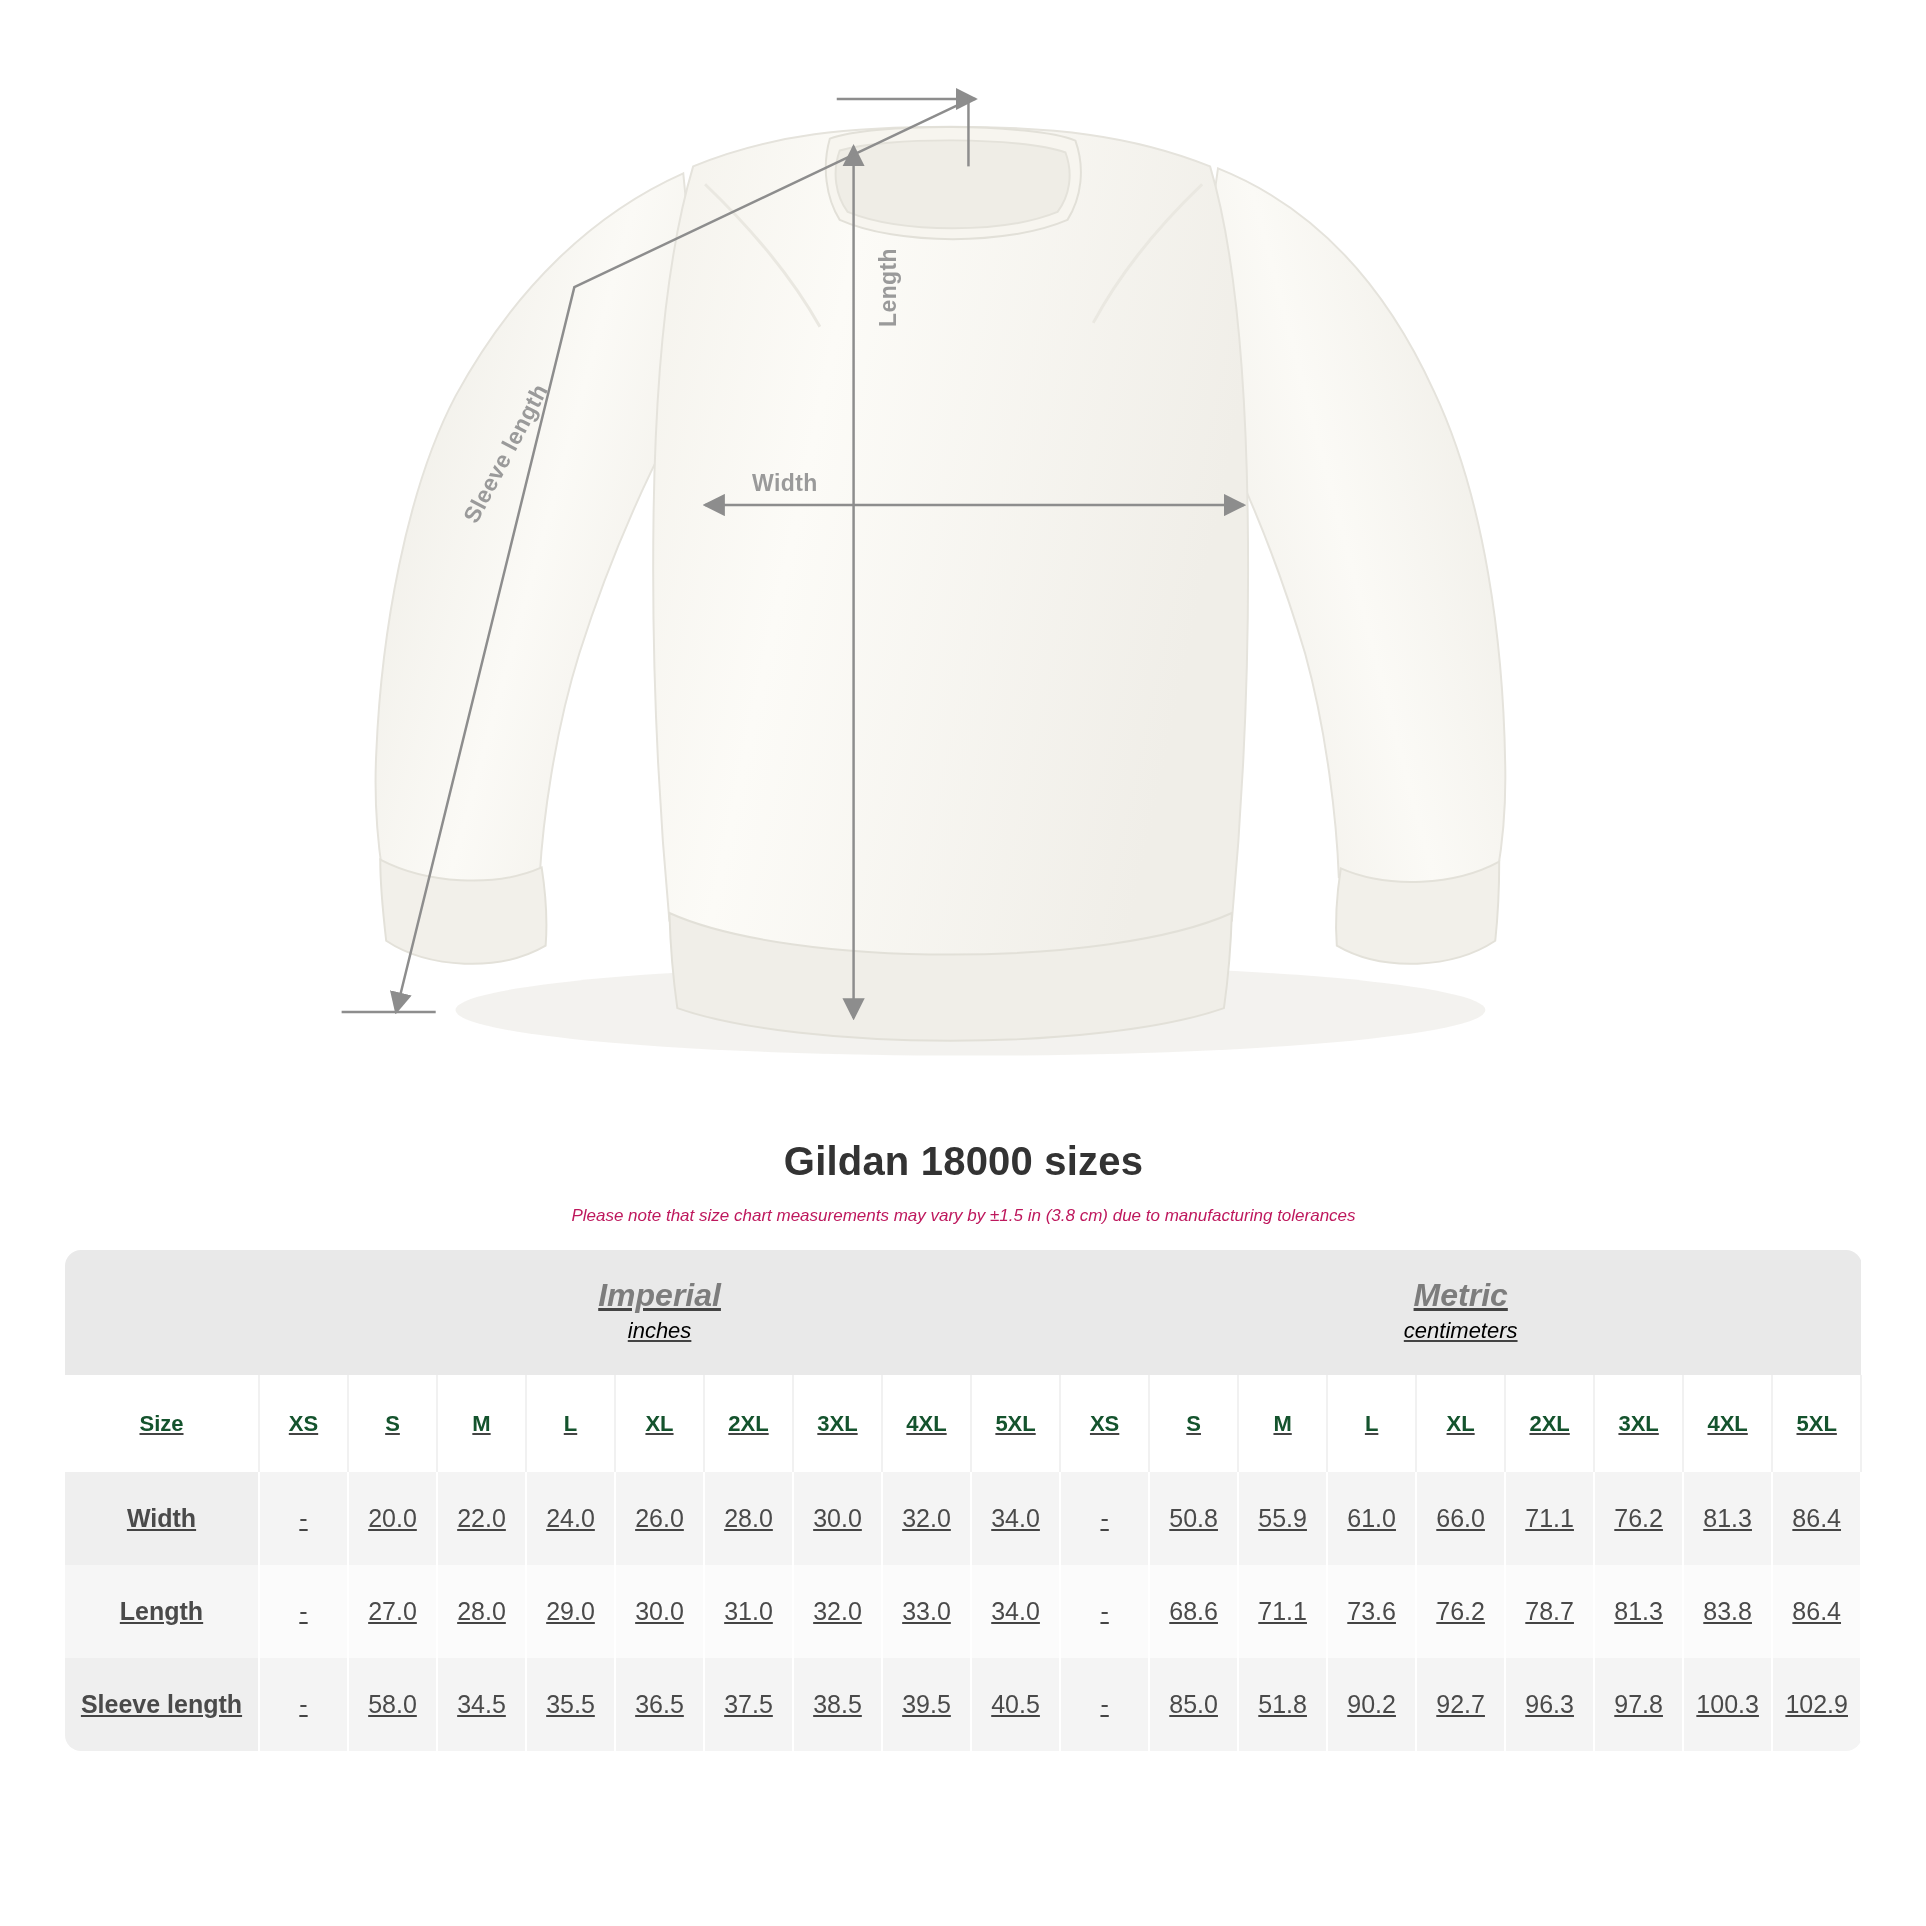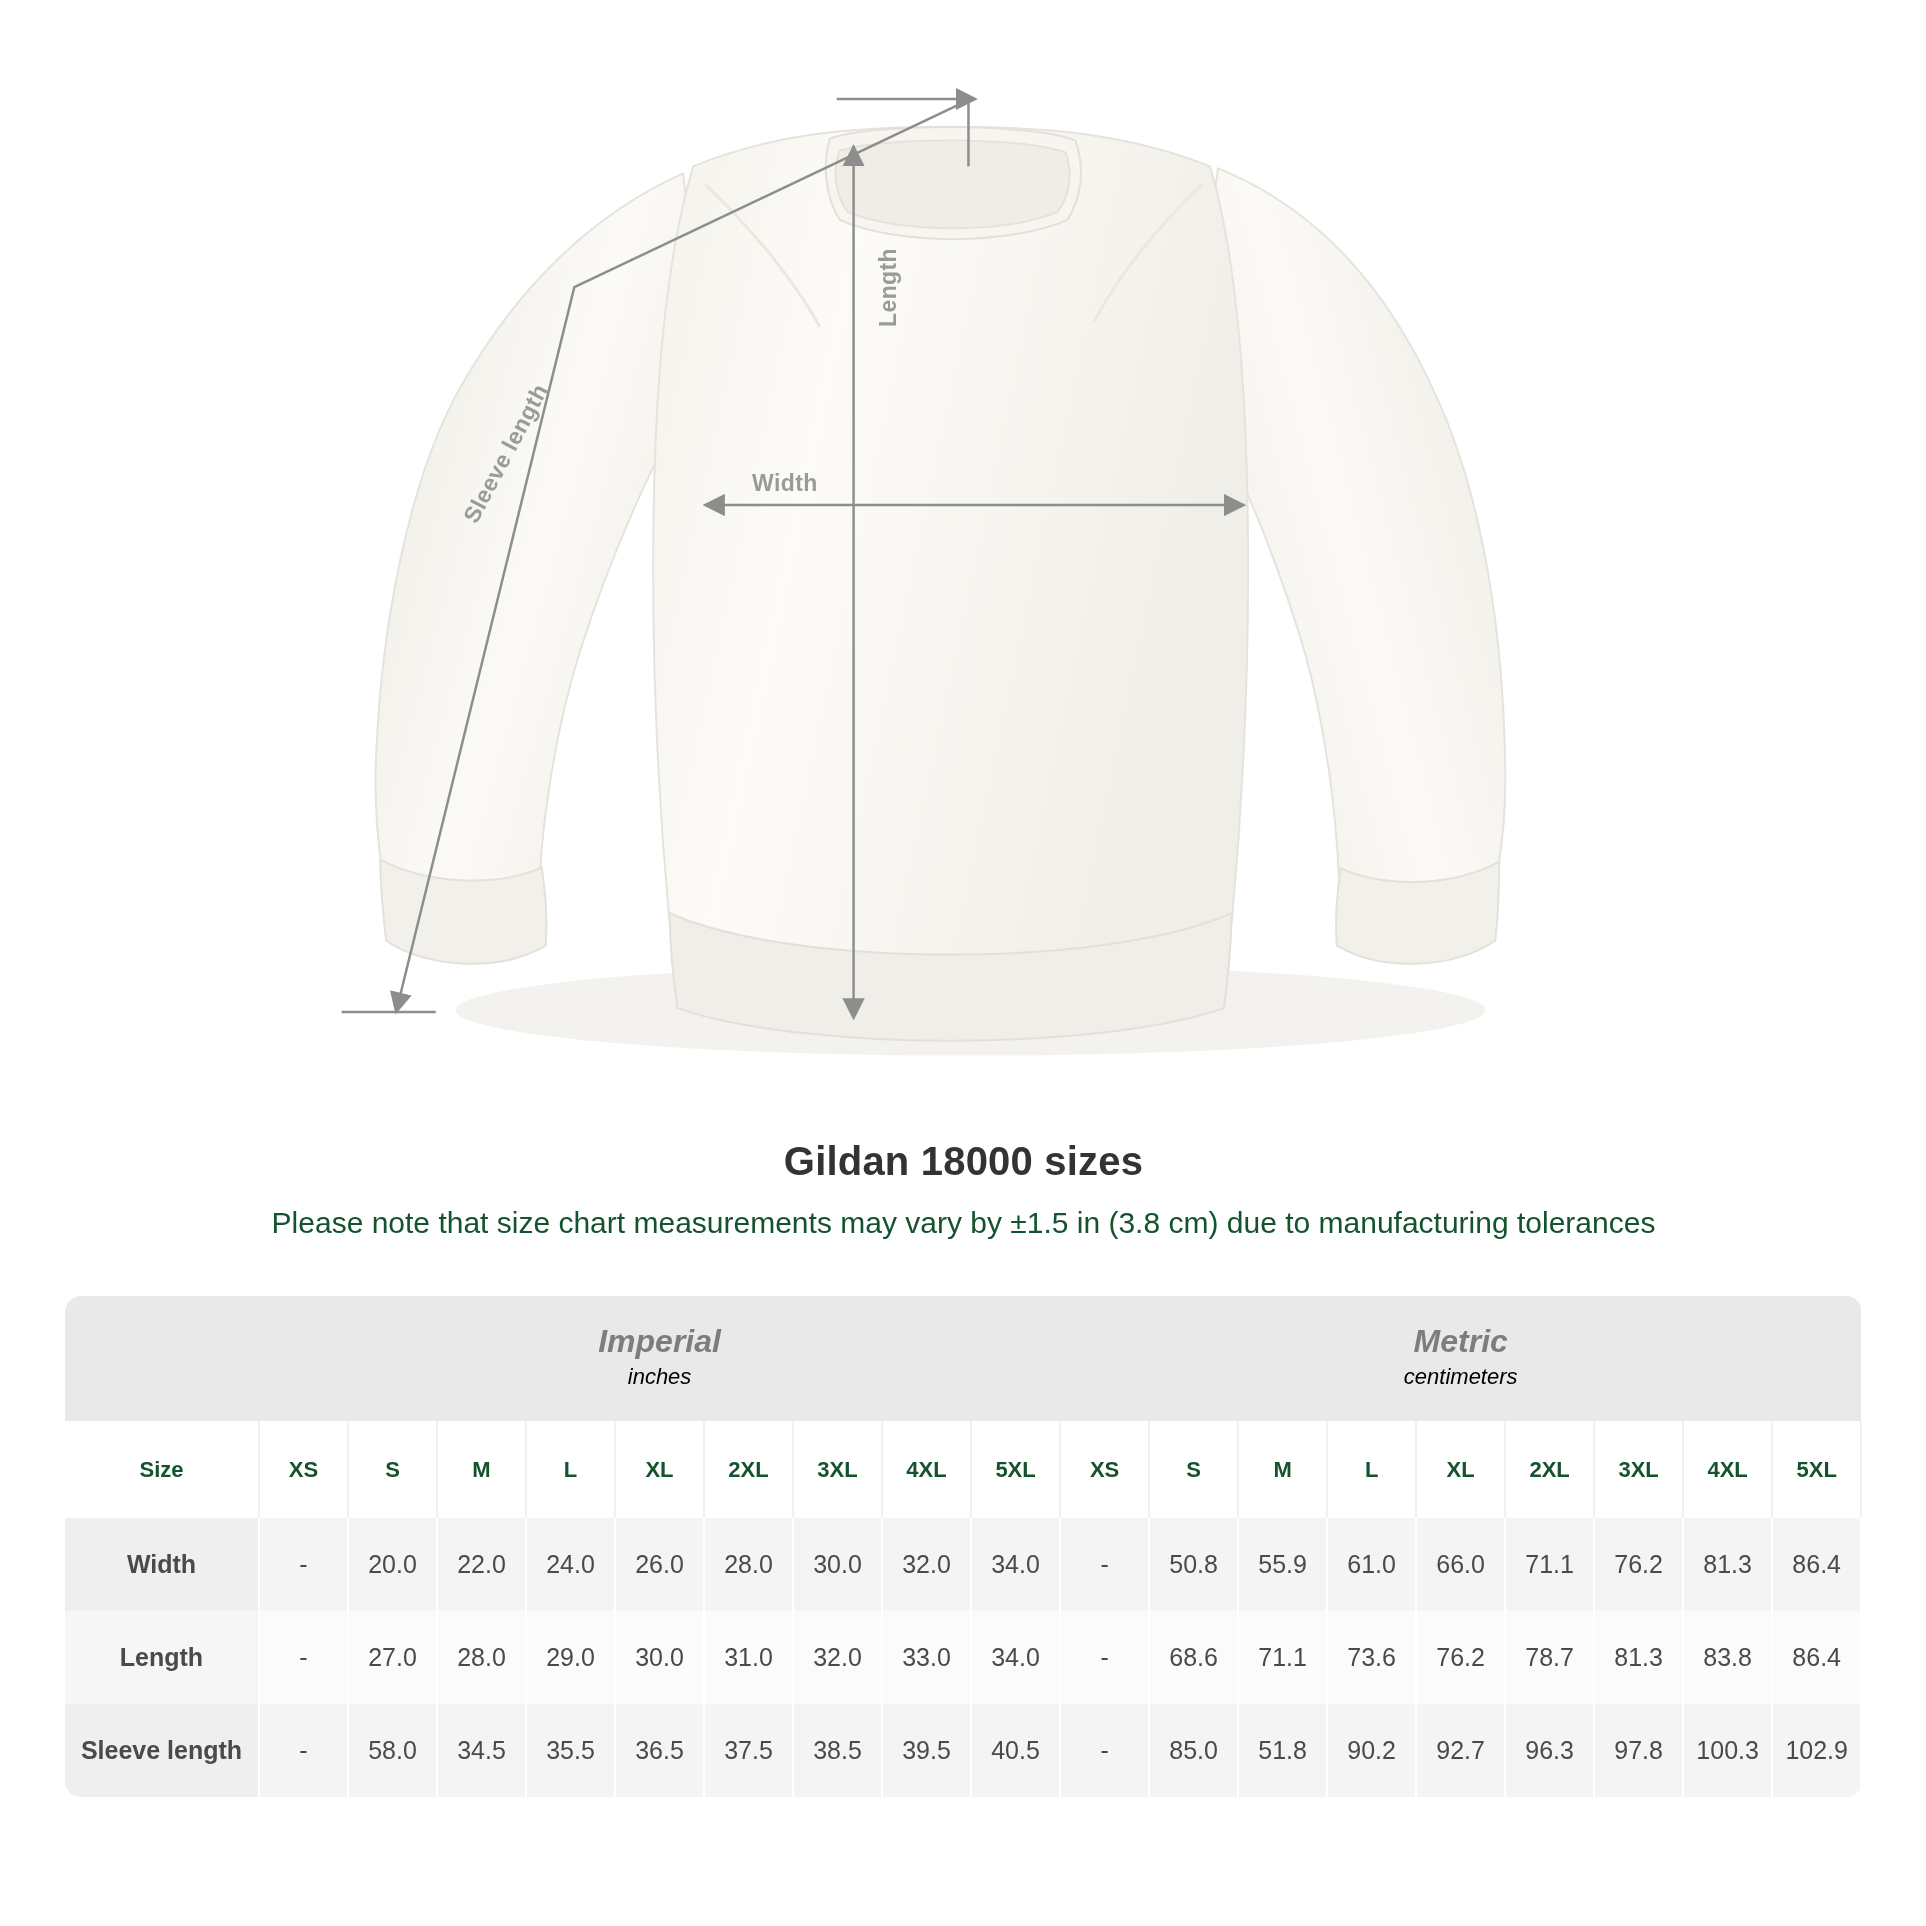--- a/index.html
+++ b/index.html
@@ -64,29 +64,31 @@
     margin-top: 20px;
   }
   .chart-title {
     font-size: 40px;
     font-weight: bold;
     color: #333333;
     letter-spacing: 0.2px;
   }
   .chart-note {
     margin-top: 22px;
-    font-size: 30px;
-    color: #14532d;
+    font-size: 17px;
+    font-style: italic;
+    color: #be185d;
   }
 
   
   .table-wrap {
-    margin: 56px 65px 0 65px;
+    margin: 24px 65px 0 65px;
     border-radius: 16px;
     overflow: hidden;
+    text-decoration: underline;
   }
   table.size-table {
     border-collapse: collapse;
     width: 1796px;
     table-layout: fixed;
   }
   table.size-table td,
   table.size-table th {
     text-align: center;
     vertical-align: middle;

